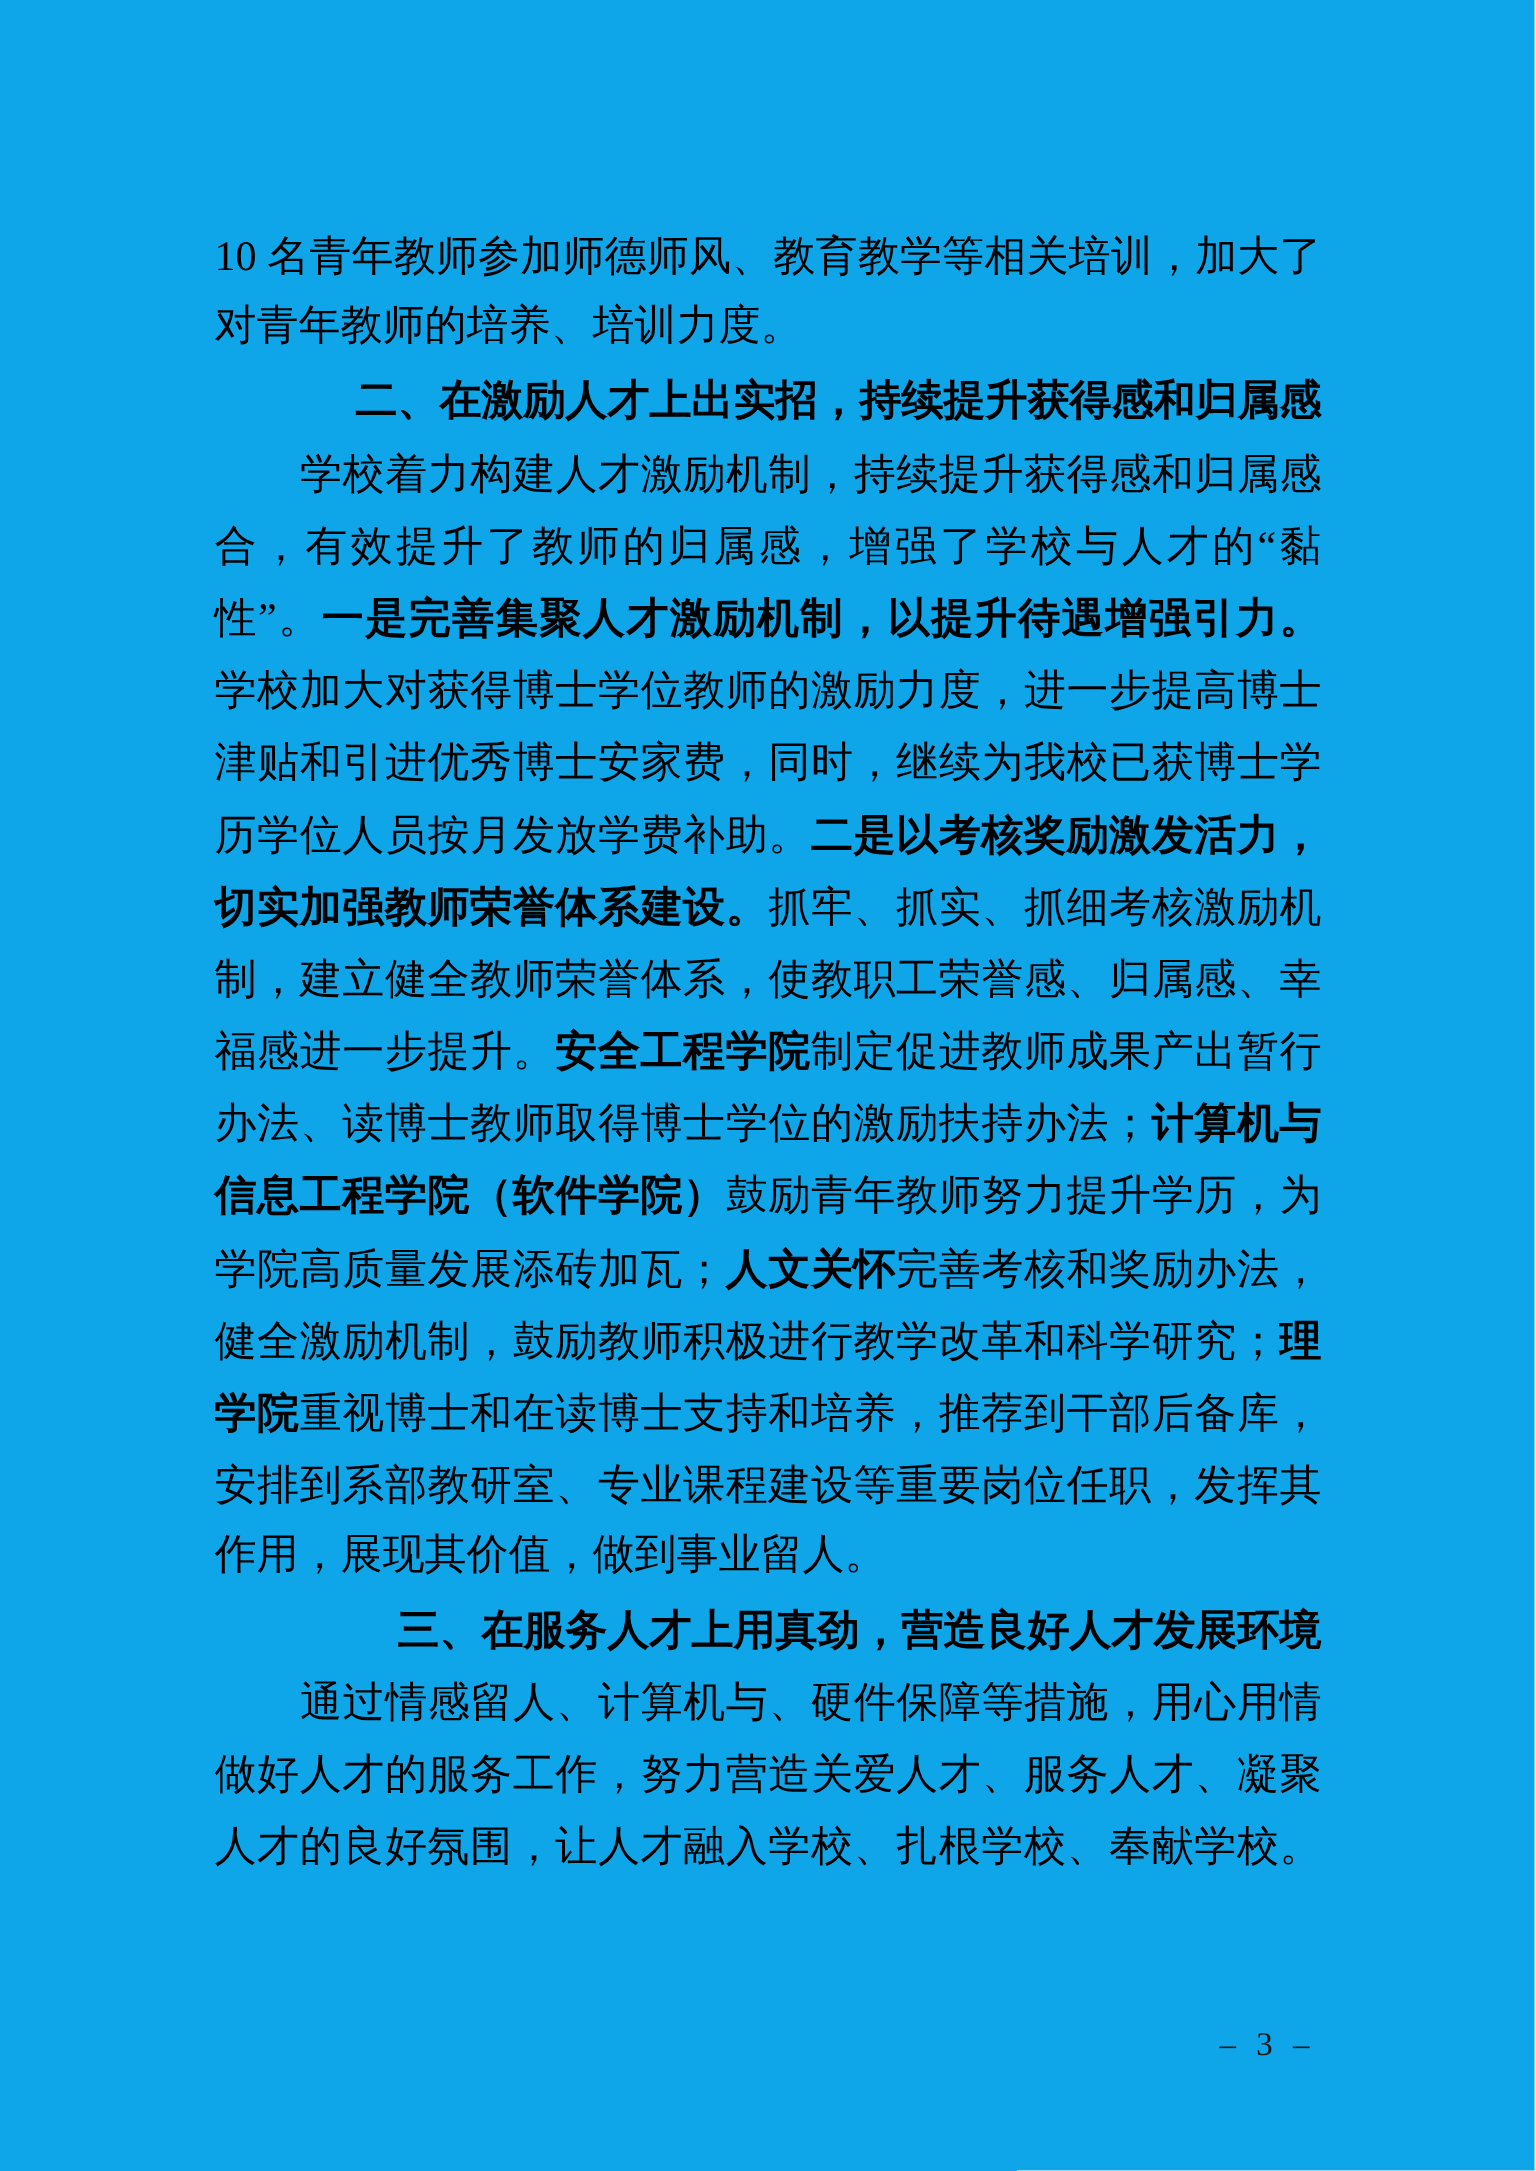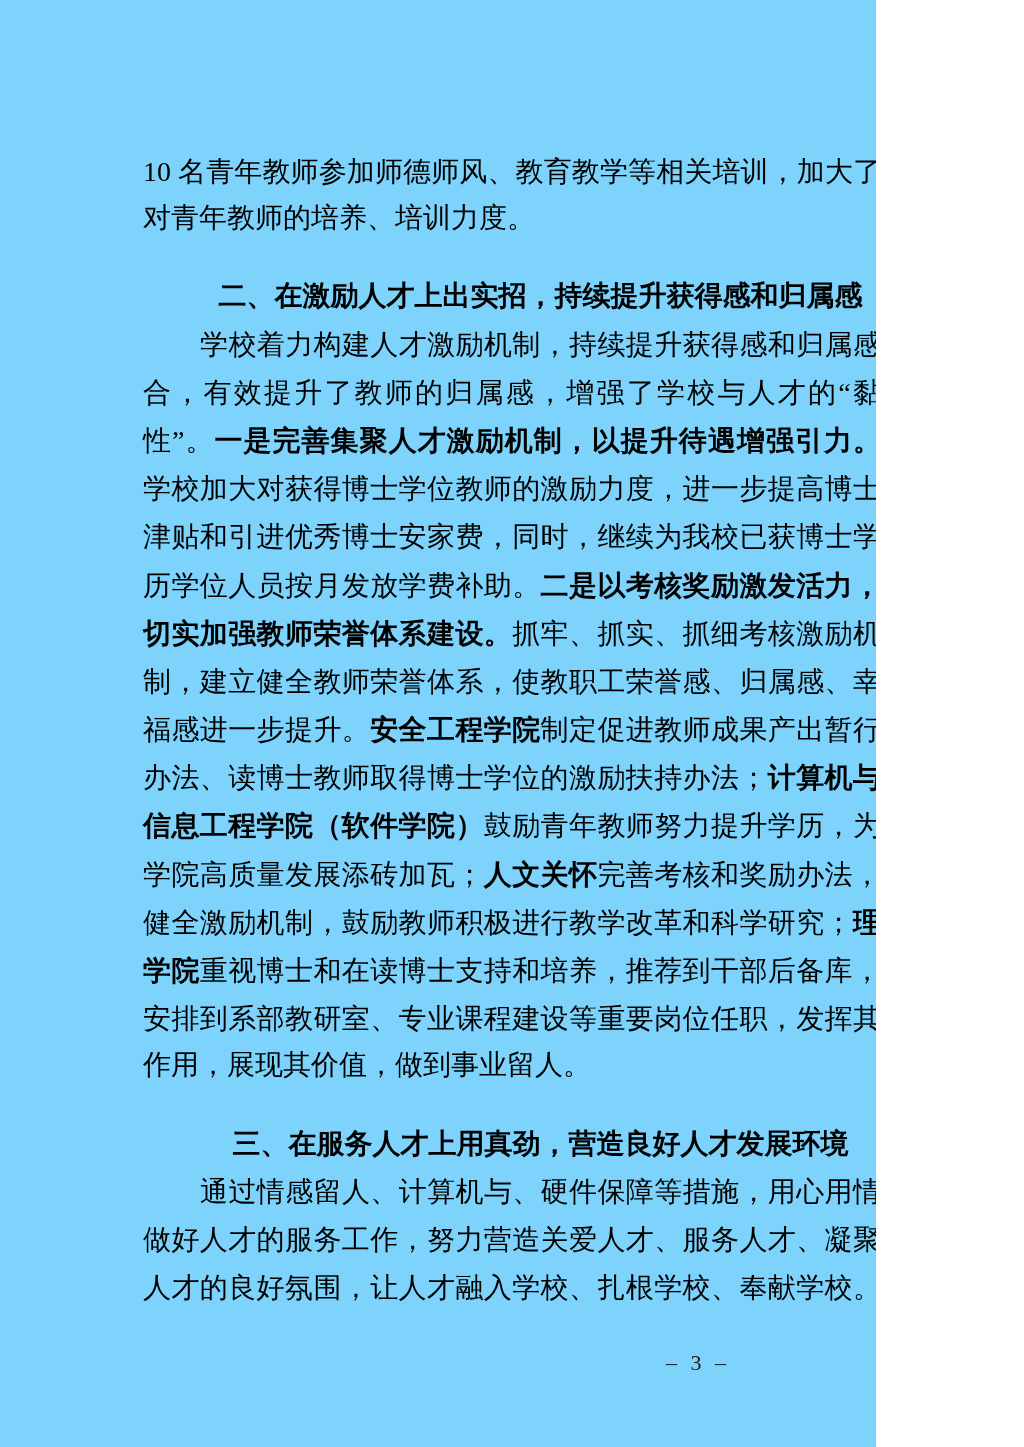--- a/index.html
+++ b/index.html
@@ -2,23 +2,23 @@
 <html><head>
 <meta charset="utf-8">
 <style>
   html, body {
     margin: 0;
     padding: 0;
     background: #ffffff;
   }
   .page {
     position: relative;
-    width: 876px;
+    width: 1023px;
     height: 1447px;
-    background: #7dd3fc;
+    background: #0ea5e9;
     overflow: hidden;
     font-family: "Liberation Serif", serif;
     color: #000000;
   }
   .doc-body {
     position: absolute;
     left: 143px;
     top: 148px;
     width: 738px;
   }
@@ -48,22 +48,21 @@
   }
   
   .left {
     text-align: left;
     font-family: Liberation Mono, monospace;
   }
   
   .heading {
     padding-left: 57px;
     font-weight: 700;
-    text-align: center;
-    margin-top: 28px;
+    text-align: right;
   }
   .bold {
     font-weight: 700;
   }
   .footer {
     position: absolute;
     top: 1350px;
     right: 146px;
     font-size: 22px;
     letter-spacing: 4px;

